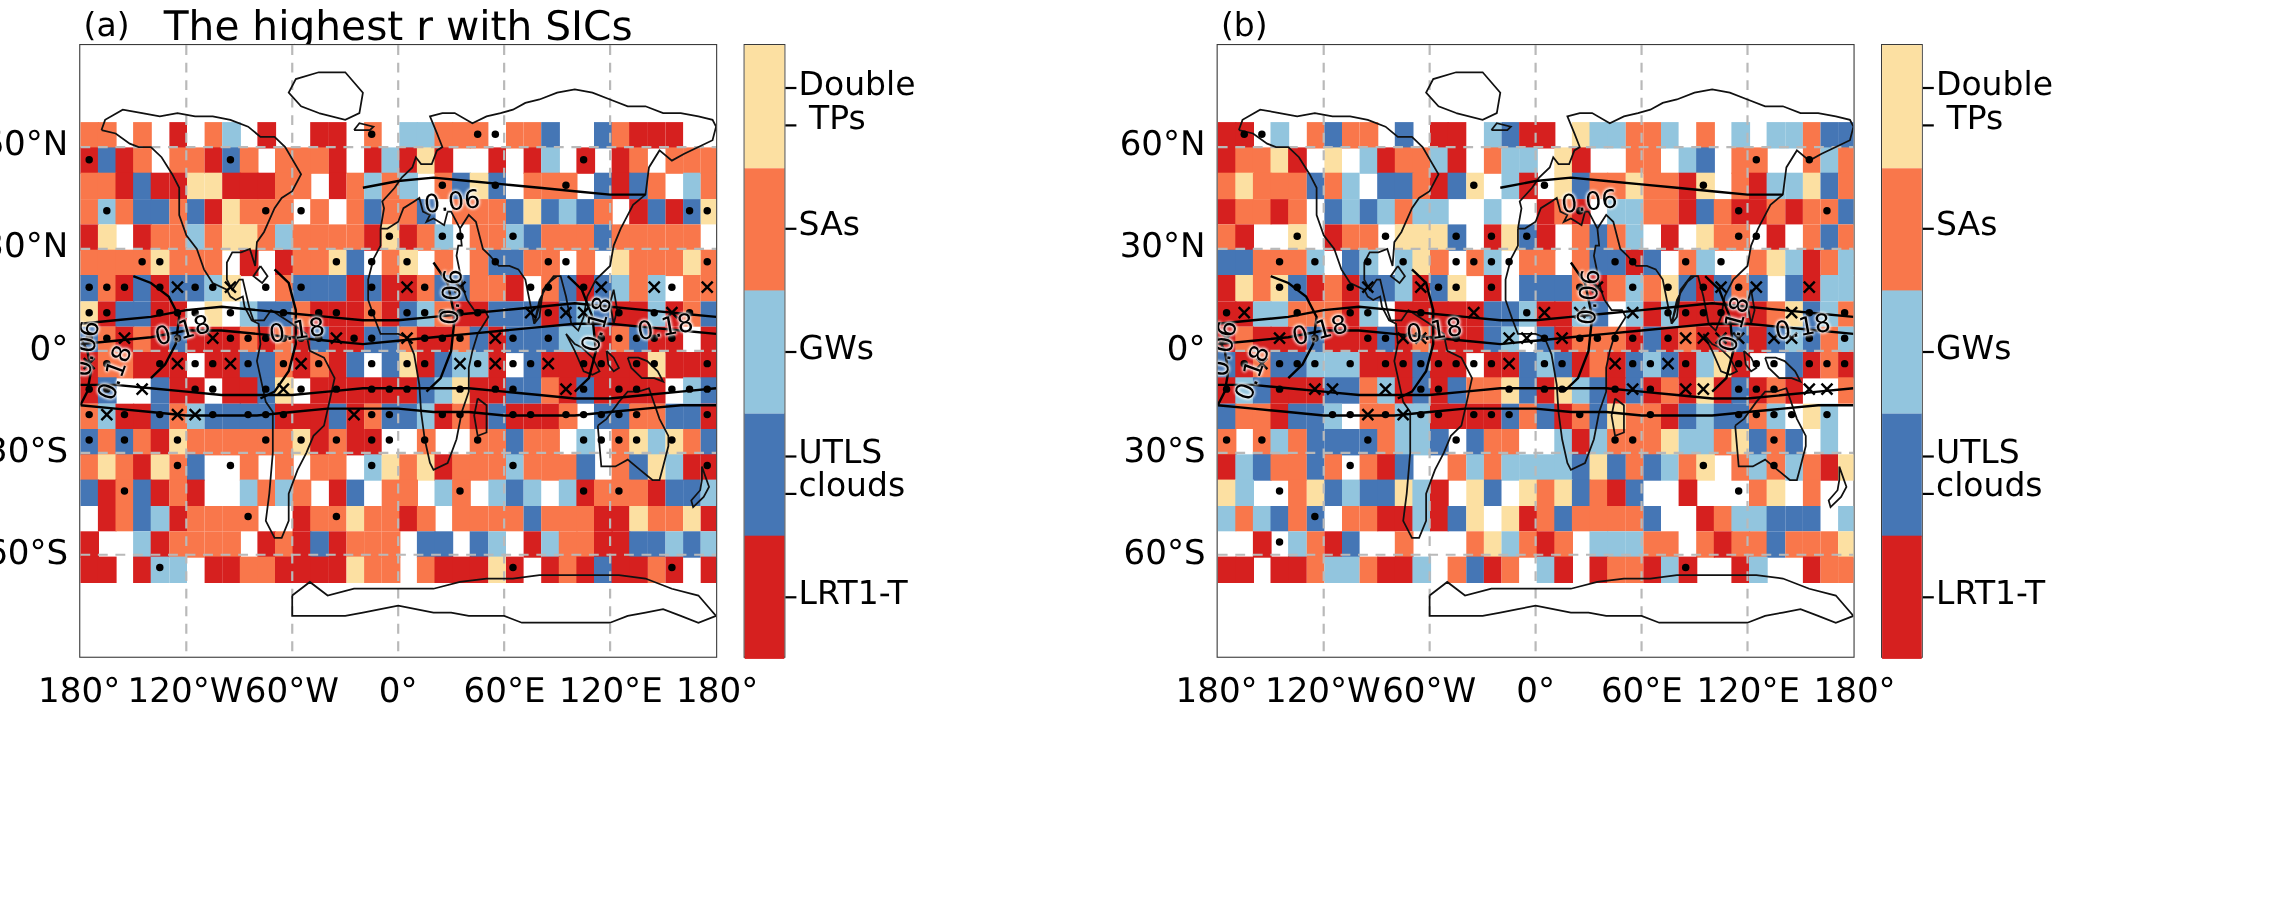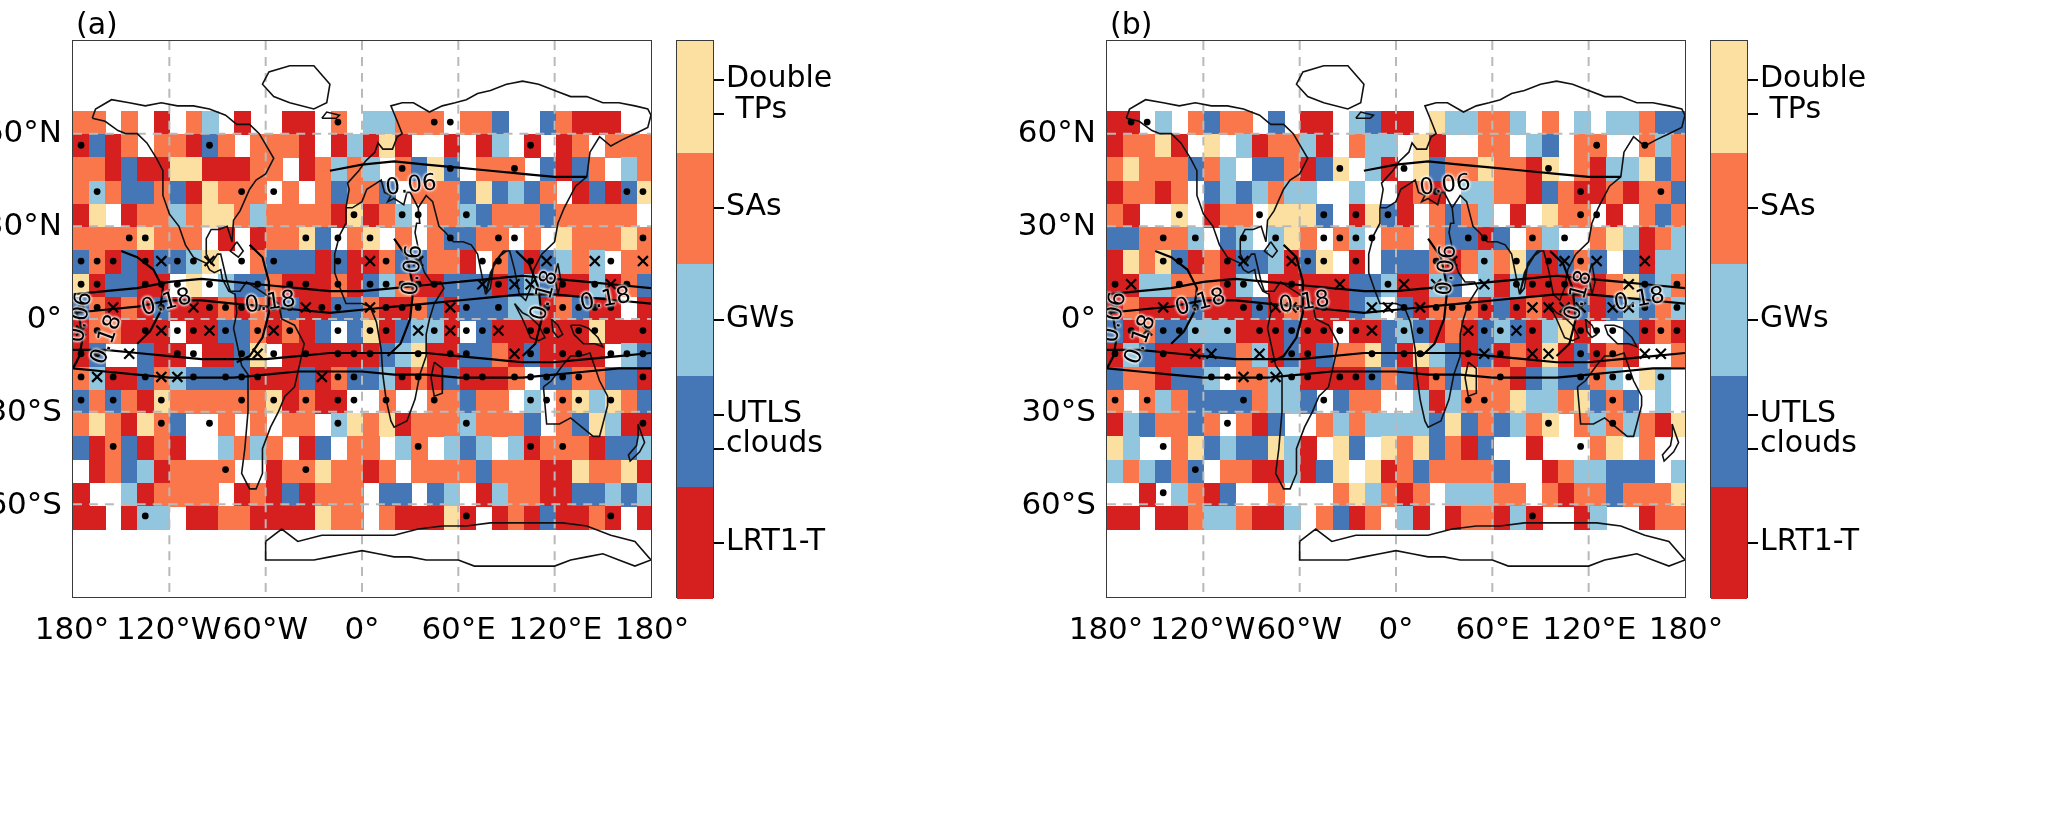--- a/index.html
+++ b/index.html
@@ -29,20 +29,21 @@
   .cseg{position:absolute;left:0;width:100%;}
   .cbl{position:absolute;font-size:30px;color:#000;line-height:1.03;white-space:pre;}
   .ctick{position:absolute;height:2px;background:#000;}
 </style>
 </head>
 <body>
 
 <div id="fig">
     <div class="panel panel-a" style="left:0px;">
       <div class="sublabel" style="left:76px;top:6px;">(a)</div>
+      <div class="title" style="left:72px;top:2px;width:580px;">The highest r with SICs</div>
       <div class="mapbox" style="left:72px;top:40px;width:580px;height:558px;">
         <div class="grid-cells">
           <div class="cell" style="left:0px;top:69.75px;width:16.711111111111112px;height:23.85px;background:#f9774b;" title="SAs"></div>
           <div class="cell" style="left:16.11111111111111px;top:69.75px;width:16.711111111111112px;height:23.85px;background:#f9774b;" title="SAs"></div>
           <div class="cell" style="left:48.33333333333333px;top:69.75px;width:16.711111111111112px;height:23.85px;background:#f9774b;" title="SAs"></div>
           <div class="cell" style="left:80.55555555555556px;top:69.75px;width:16.711111111111112px;height:23.85px;background:#d6201f;" title="LRT1-T"></div>
           <div class="cell" style="left:112.77777777777777px;top:69.75px;width:16.711111111111112px;height:23.85px;background:#f9774b;" title="SAs"></div>
           <div class="cell" style="left:128.88888888888889px;top:69.75px;width:16.711111111111112px;height:23.85px;background:#92c5de;" title="GWs"></div>
           <div class="cell" style="left:161.11111111111111px;top:69.75px;width:16.711111111111112px;height:23.85px;background:#d6201f;" title="LRT1-T"></div>
           <div class="cell" style="left:209.44444444444443px;top:69.75px;width:16.711111111111112px;height:23.85px;background:#d6201f;" title="LRT1-T"></div>

